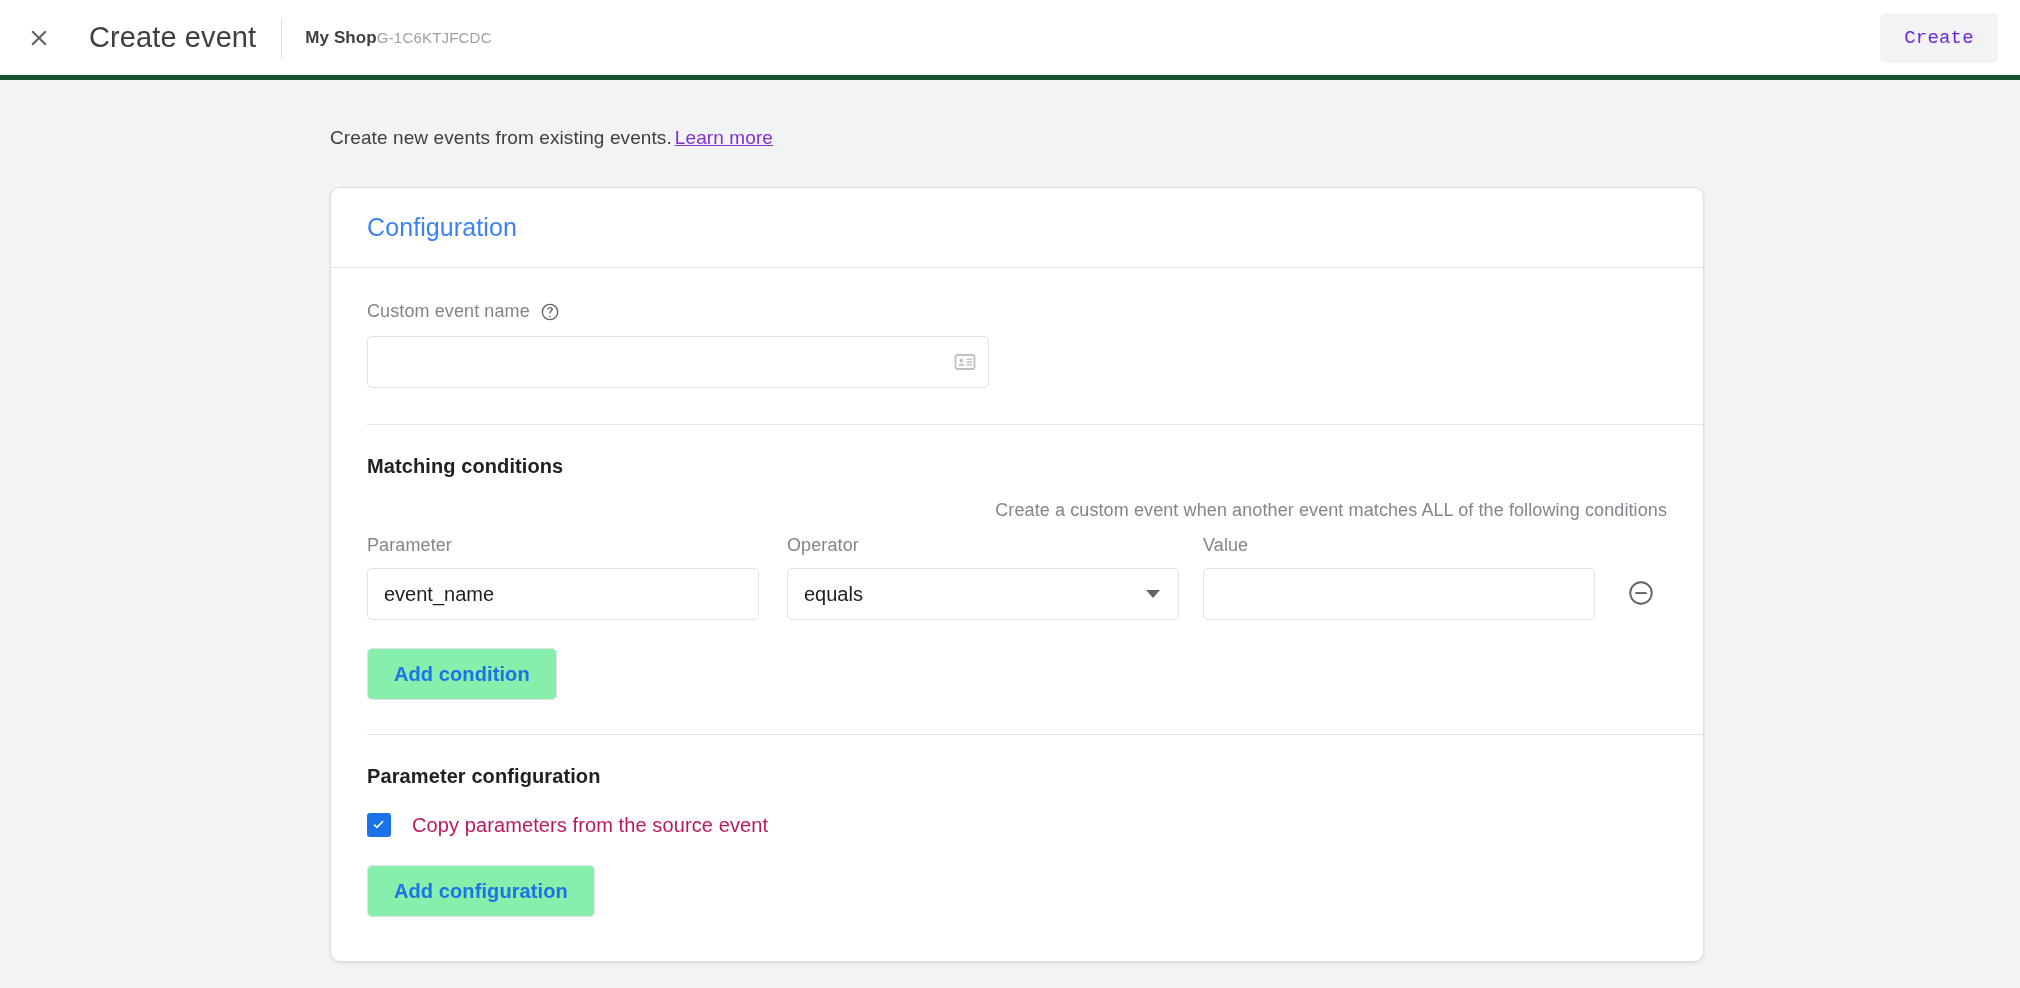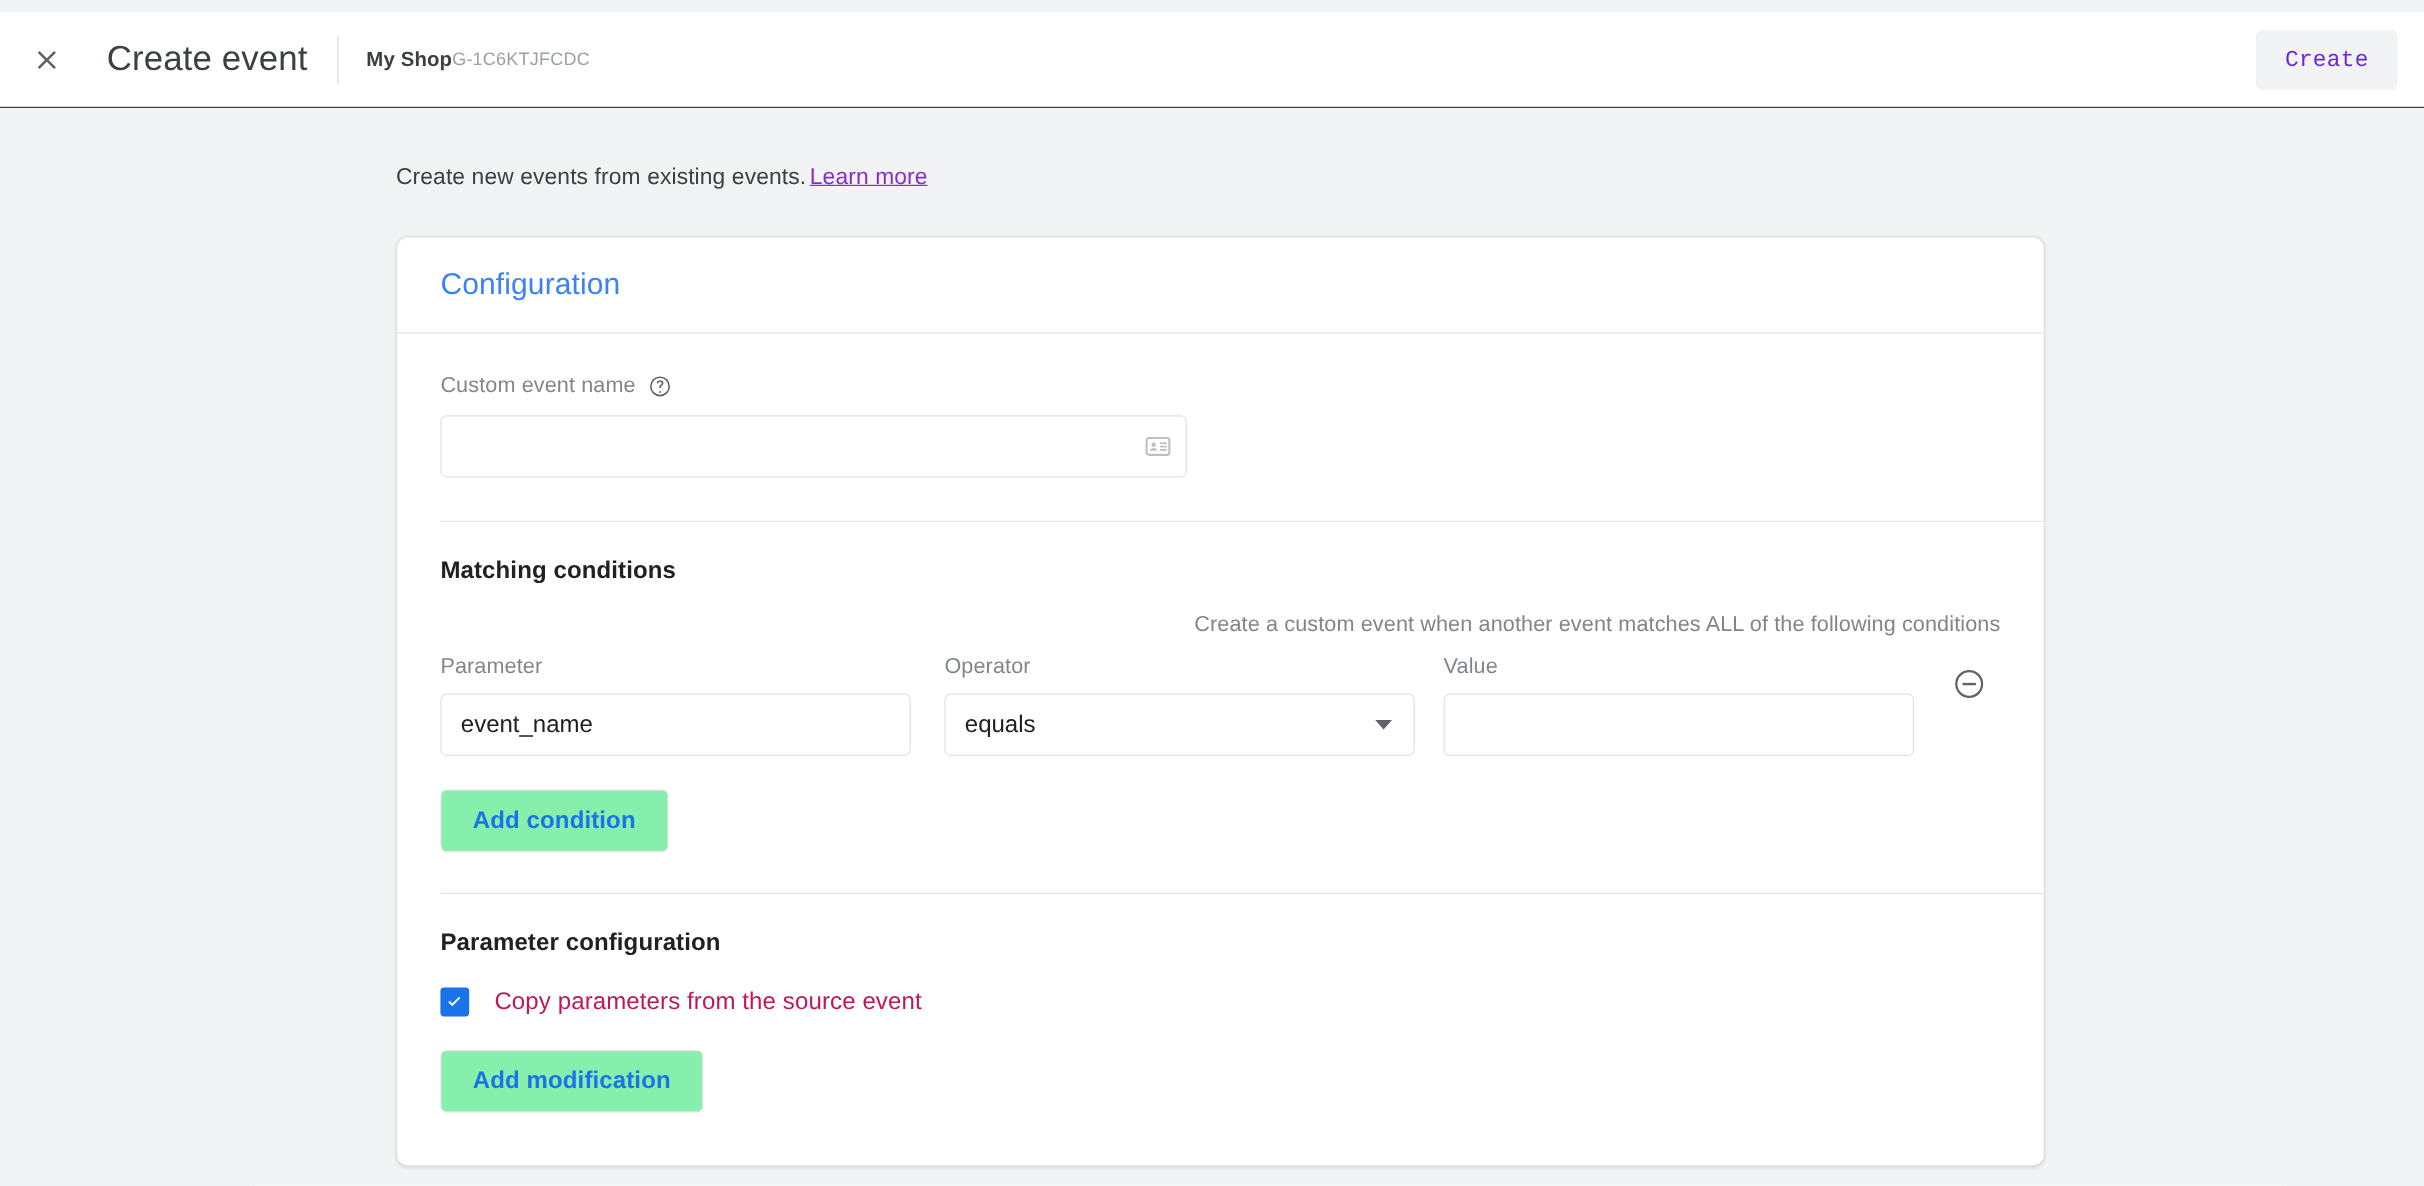--- a/index.html
+++ b/index.html
@@ -14,25 +14,24 @@
     color: #202124;
     overflow: hidden;
     -webkit-font-smoothing: antialiased;
   }
 
   
   .header {
     position: relative;
     height: 80px;
     background: #ffffff;
-    border-bottom: 1px solid #14532d;
-    display: flex;
-    align-items: center;
-    box-sizing: border-box;
-    margin-top: 10px;
+    border-bottom: 5px solid #14532d;
+    display: flex;
+    align-items: center;
+    box-sizing: border-box;
   }
   .close-btn {
     width: 48px;
     height: 48px;
     margin-left: 15px;
     border: none;
     background: transparent;
     border-radius: 50%;
     display: flex;
     align-items: center;
@@ -199,20 +198,21 @@
   .section-desc {
     margin-top: 22px;
     font-size: 18px;
     color: #80868b;
     letter-spacing: 0.1px;
     text-align: right;
   }
   .cond-row {
     margin-top: 14px;
     display: flex;
+    align-items: flex-end;
   }
   .cond-col { display: flex; flex-direction: column; }
   .cond-col.param { width: 392px; }
   .cond-col.operator { width: 392px; margin-left: 28px; }
   .cond-col.value { width: 392px; margin-left: 24px; }
   .cond-label {
     font-size: 18px;
     color: #80868b;
     letter-spacing: 0.1px;
     margin-bottom: 12px;
@@ -409,18 +409,18 @@
         <div class="checkbox-row">
           <span class="checkbox">
             <svg width="18" height="18" viewBox="0 0 24 24" aria-hidden="true">
               <path d="M9.2 16.6 4.8 12.2l1.5-1.5 2.9 2.9 7.5-7.5 1.5 1.5z" fill="#ffffff"></path>
             </svg>
           </span>
           <span class="checkbox-label">Copy parameters from the source event</span>
         </div>
 
 
-        <button class="outline-btn">Add modification</button>
+        <button class="outline-btn">Add configuration</button>
       </div>
     </div>
 
   </div>
 </div>
 
 </body></html>

